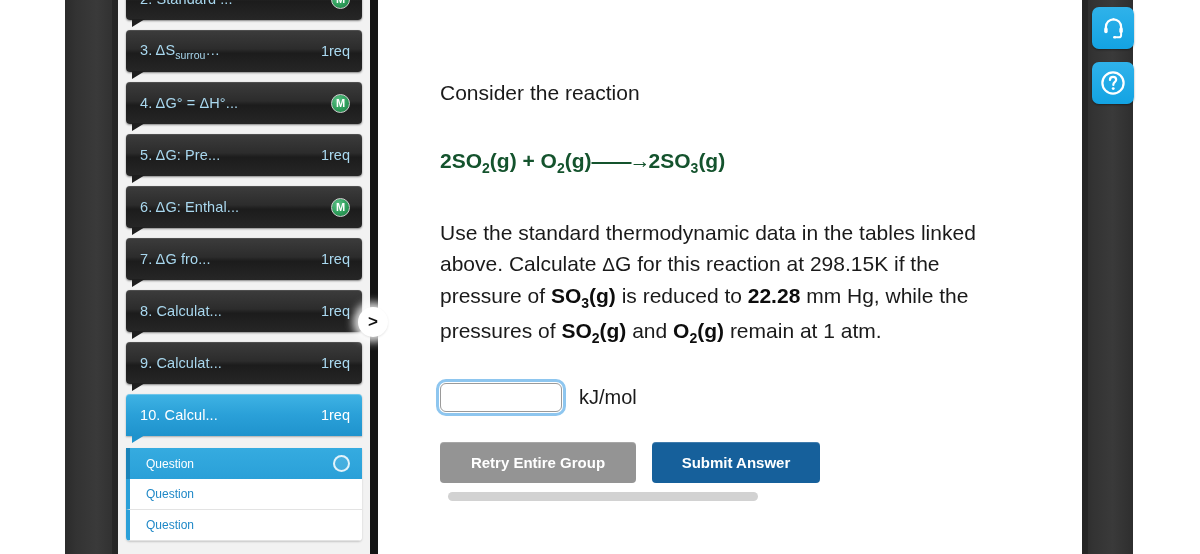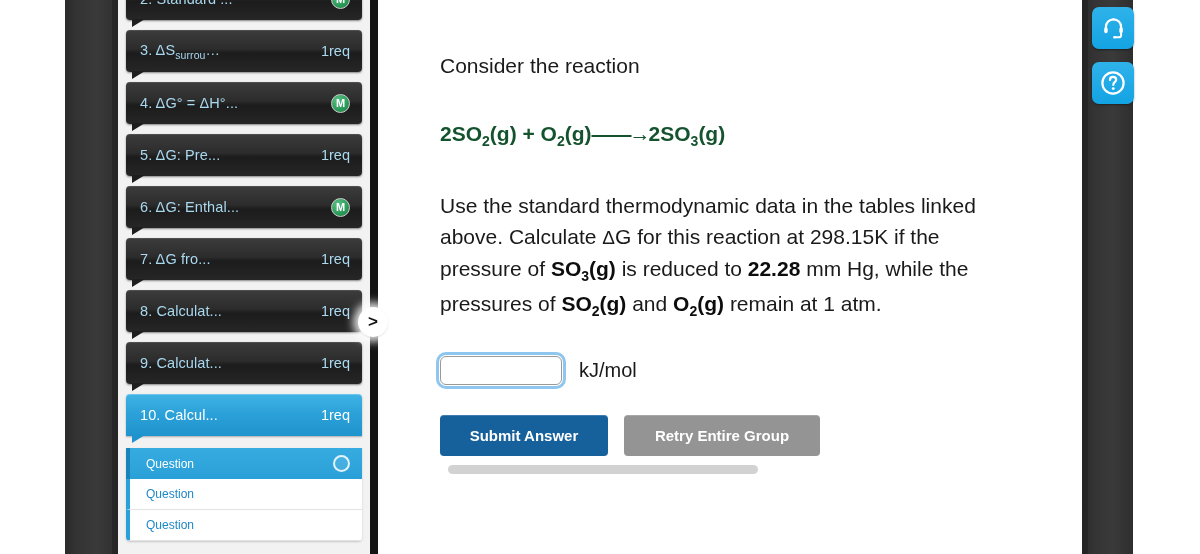--- a/index.html
+++ b/index.html
@@ -136,21 +136,21 @@
     cursor: pointer;
     z-index: 5;
     font-family: "Liberation Sans", sans-serif;
   }
 
   
   #main {
     position: absolute; left: 378px; top: 0;
     width: 682px; height: 554px;
     background: #ffffff;
-    padding: 52px 0 0 62px;
+    padding: 79px 0 0 62px;
     overflow: hidden;
   }
 
   .q-intro {
     font-size: 21px;
     color: #1a1a1a;
     line-height: 1.35;
     margin: 0 0 42px 0;
   }
 
@@ -323,22 +323,22 @@
     <p class="equation">2SO<sub>2</sub>(g) + O<sub>2</sub>(g)<span class="arrow-long">——→</span>2SO<sub>3</sub>(g)</p>
 
     <p class="q-body">Use the standard thermodynamic data in the tables linked above. Calculate <span class="delta">Δ</span>G for this reaction at 298.15K if the pressure of <b>SO<sub>3</sub>(g)</b> is reduced to <b>22.28</b> mm Hg, while the pressures of <b>SO<sub>2</sub>(g)</b> and <b>O<sub>2</sub>(g)</b> remain at 1 atm.</p>
 
     <div class="answer-row">
       <input class="answer-input" type="text" value="" placeholder="" style="">
       <span class="answer-unit">kJ/mol</span>
     </div>
 
     <div class="btn-row">
+      <button class="btn btn-retry">Retry Entire Group</button>
       <button class="btn btn-submit">Submit Answer</button>
-      <button class="btn btn-retry">Retry Entire Group</button>
     </div>
 
 
     <div class="hscroll"></div>
   </div>
 
   <div class="help-btn" id="help-support">
     <svg width="25" height="25" viewBox="0 0 24 24">
       <path d="M12 3.2c-4.1 0-7.3 3.3-7.3 7.3v4.3" fill="none" stroke="#fff" stroke-width="2.1" stroke-linecap="round"></path>
       <path d="M19.3 14.8v-4.3c0-4-3.2-7.3-7.3-7.3" fill="none" stroke="#fff" stroke-width="2.1" stroke-linecap="round"></path>

